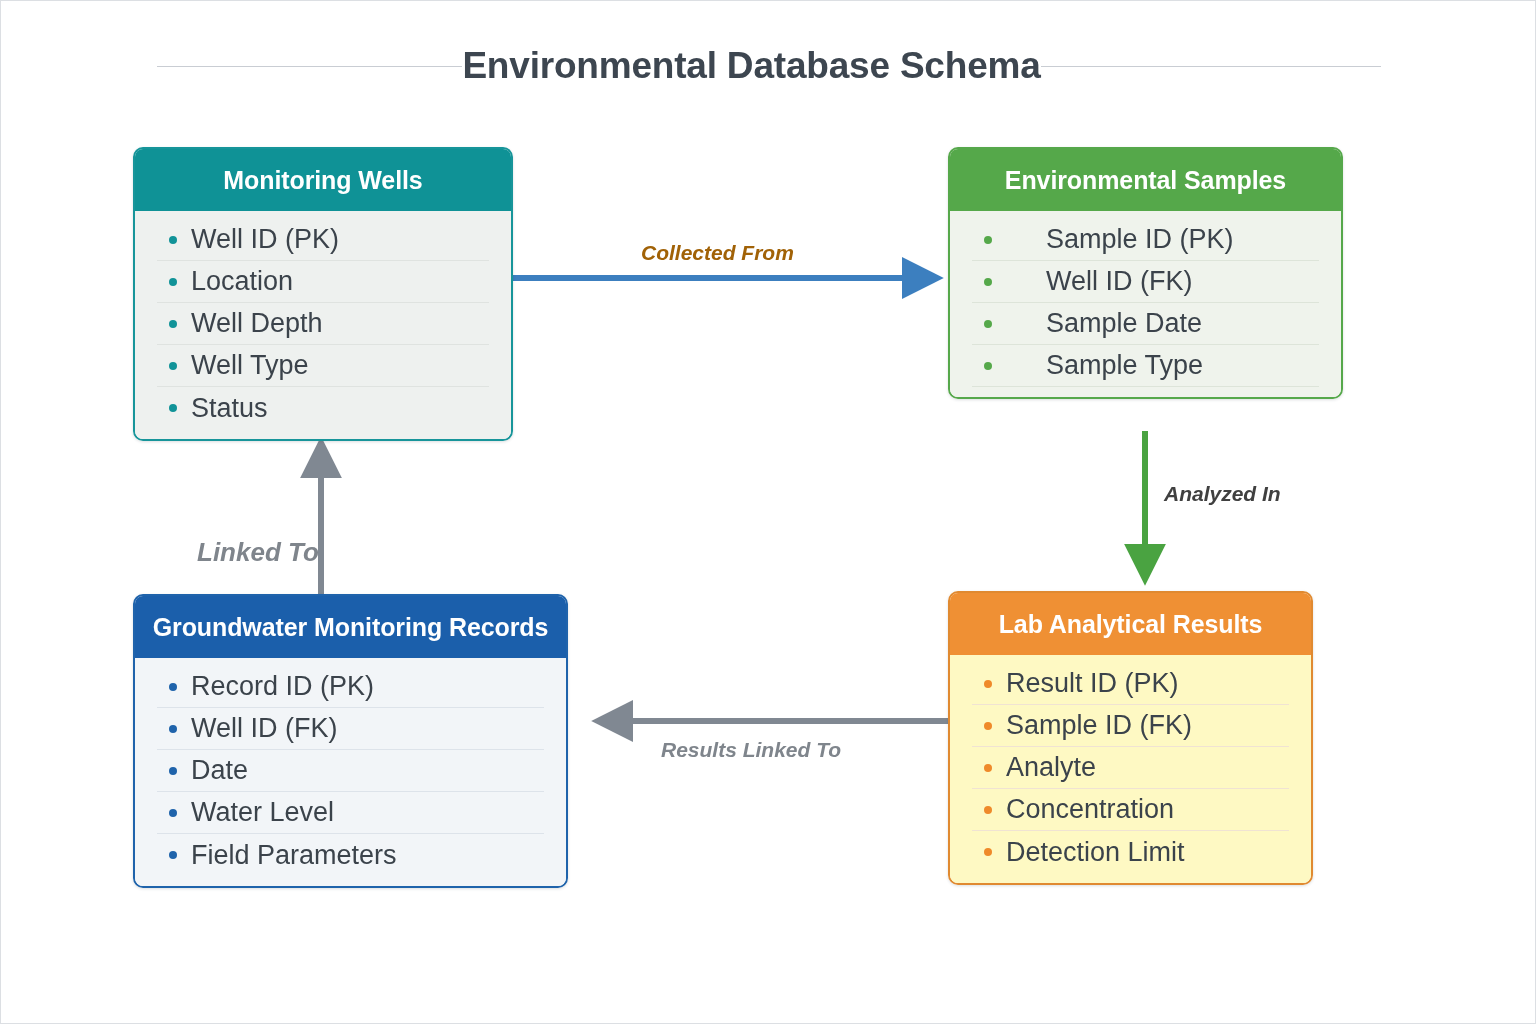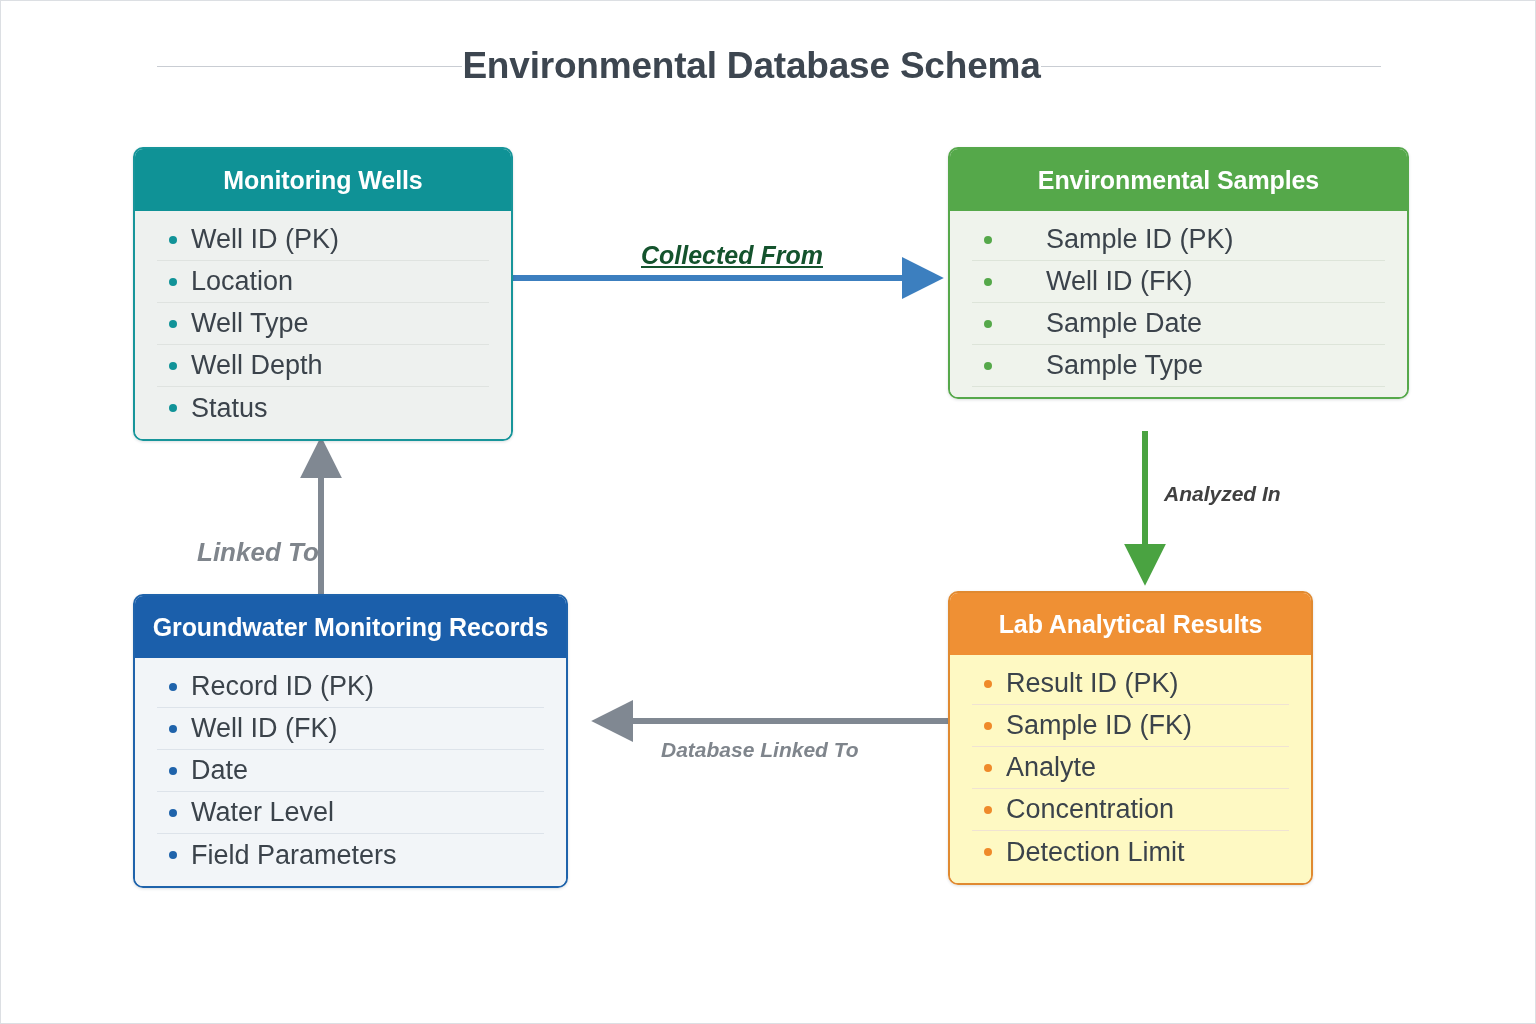--- a/index.html
+++ b/index.html
@@ -93,21 +93,21 @@
   }
 
   
   .entity.wells        { left: 132px; top: 146px; width: 380px; border-color: #17959a; }
   .entity.wells   .entity-header { background: #0f9296; }
   .entity.wells   .entity-body   { background: #eef1ef; }
   .entity.wells   .bullet        { background: #119398; }
   .entity.wells   .field-row     { border-bottom: 1px solid #dfe3e0; }
   .entity.wells   .field-row:last-child { border-bottom: none; }
 
-  .entity.samples      { left: 947px; top: 146px; width: 461px; border-color: #56a84b; }
+  .entity.samples      { left: 947px; top: 146px; width: 395px; border-color: #56a84b; }
   .entity.samples .entity-header { background: #55a84a; }
   .entity.samples .entity-body   { background: #eff3ec; }
   .entity.samples .bullet        { background: #55a84a; }
   .entity.samples .field-row     { border-bottom: 1px solid #dde4d9; gap: 40px; }
 
   .entity.records      { left: 132px; top: 593px; width: 435px; border-color: #1f63ab; }
   .entity.records .entity-header { background: #1b5fab; }
   .entity.records .entity-body   { background: #f2f5f8; }
   .entity.records .bullet        { background: #1f63ab; }
   .entity.records .field-row     { border-bottom: 1px solid #dde3ea; }
@@ -129,21 +129,21 @@
     pointer-events: none;
   }
 
   
   .rel-label {
     position: absolute;
     font-style: italic;
     font-weight: bold;
     white-space: nowrap;
   }
-  .rel-label.collected-from { left: 640px; top: 240px; font-size: 25px; color: #14532d; text-decoration: underline; }
+  .rel-label.collected-from { left: 640px; top: 240px; font-size: 21px; color: #a16207; }
   .rel-label.analyzed-in    { left: 1163px; top: 481px; font-size: 21px; color: #404040; }
   .rel-label.linked-to      { left: 196px; top: 536px; font-size: 26px; color: #7f858c; }
   .rel-label.results-linked { left: 660px; top: 737px; font-size: 21px; color: #7f858c; }
 </style>
 </head>
 <body>
 
 <div class="page">
 
   <div class="title-row">
@@ -169,41 +169,41 @@
 
     <line x1="1144" y1="430" x2="1144" y2="574" stroke="#4aa341" stroke-width="6" marker-end="url(#ah-green)"></line>
 
     <line x1="947" y1="720" x2="601" y2="720" stroke="#808892" stroke-width="6" marker-end="url(#ah-gray)"></line>
 
     <line x1="320" y1="593" x2="320" y2="446" stroke="#808892" stroke-width="6" marker-end="url(#ah-gray)"></line>
   </svg>
 
   <div class="rel-label collected-from">Collected From</div>
   <div class="rel-label analyzed-in">Analyzed In</div>
-  <div class="rel-label results-linked">Database Linked To</div>
+  <div class="rel-label results-linked">Results Linked To</div>
   <div class="rel-label linked-to">Linked To</div>
 
   <div class="entity wells">
     <div class="entity-header">Monitoring Wells</div>
     <div class="entity-body">
       <div class="field-row">
         <span class="bullet"></span>
         <span class="field-label">Well ID (PK)</span>
       </div>
       <div class="field-row">
         <span class="bullet"></span>
         <span class="field-label">Location</span>
       </div>
       <div class="field-row">
         <span class="bullet"></span>
+        <span class="field-label">Well Depth</span>
+      </div>
+      <div class="field-row">
+        <span class="bullet"></span>
         <span class="field-label">Well Type</span>
-      </div>
-      <div class="field-row">
-        <span class="bullet"></span>
-        <span class="field-label">Well Depth</span>
       </div>
       <div class="field-row">
         <span class="bullet"></span>
         <span class="field-label">Status</span>
       </div>
     </div>
   </div>
 
   <div class="entity samples">
     <div class="entity-header">Environmental Samples</div>

